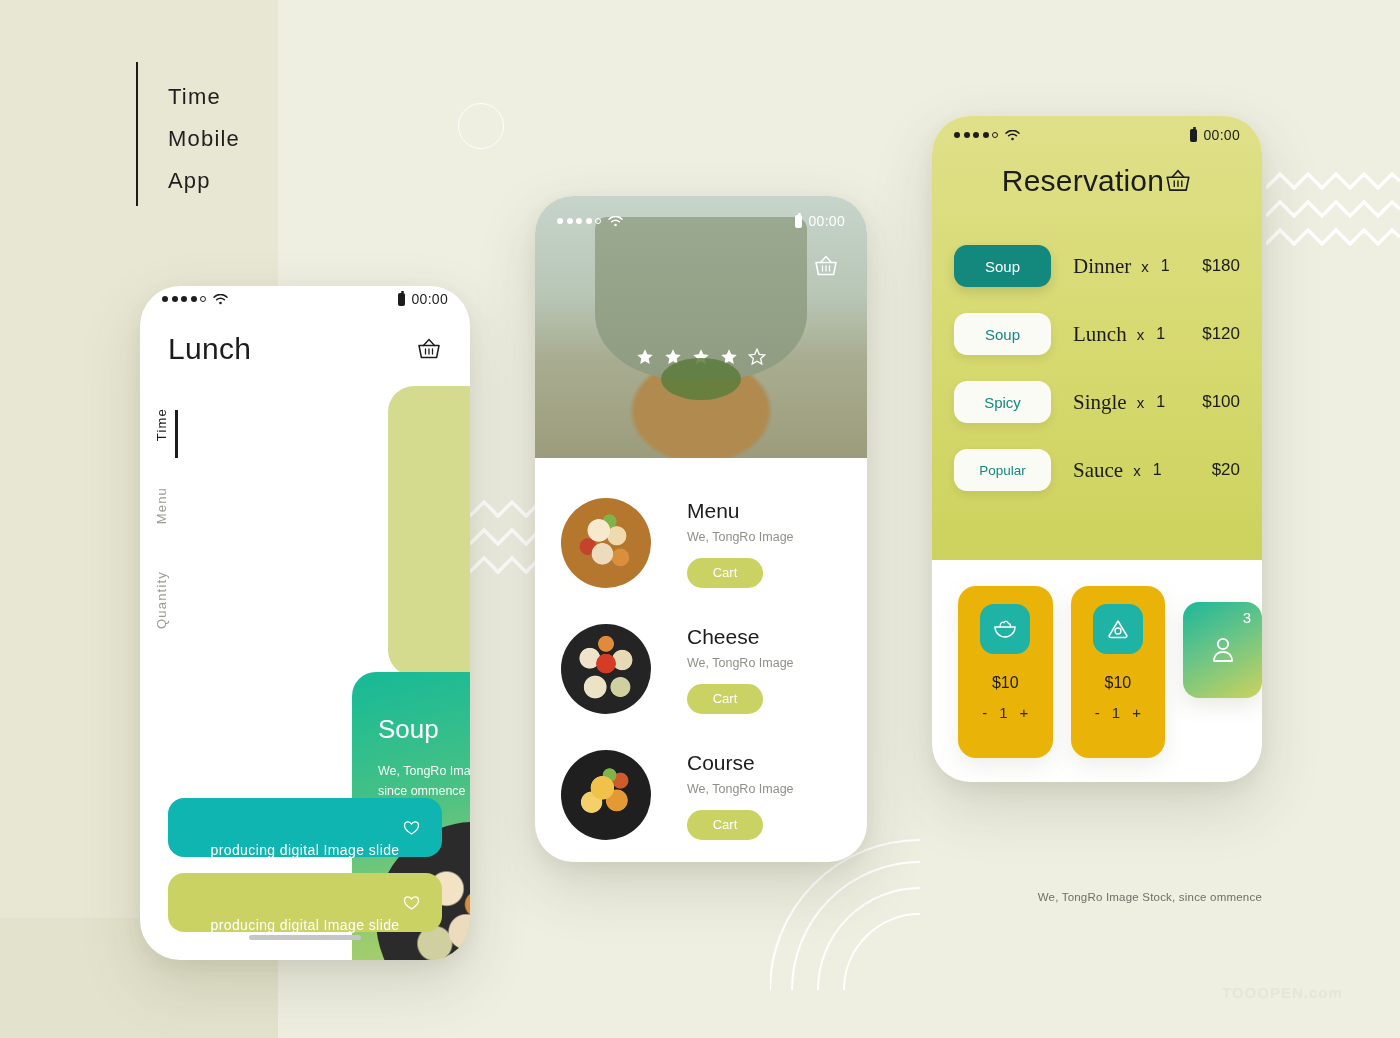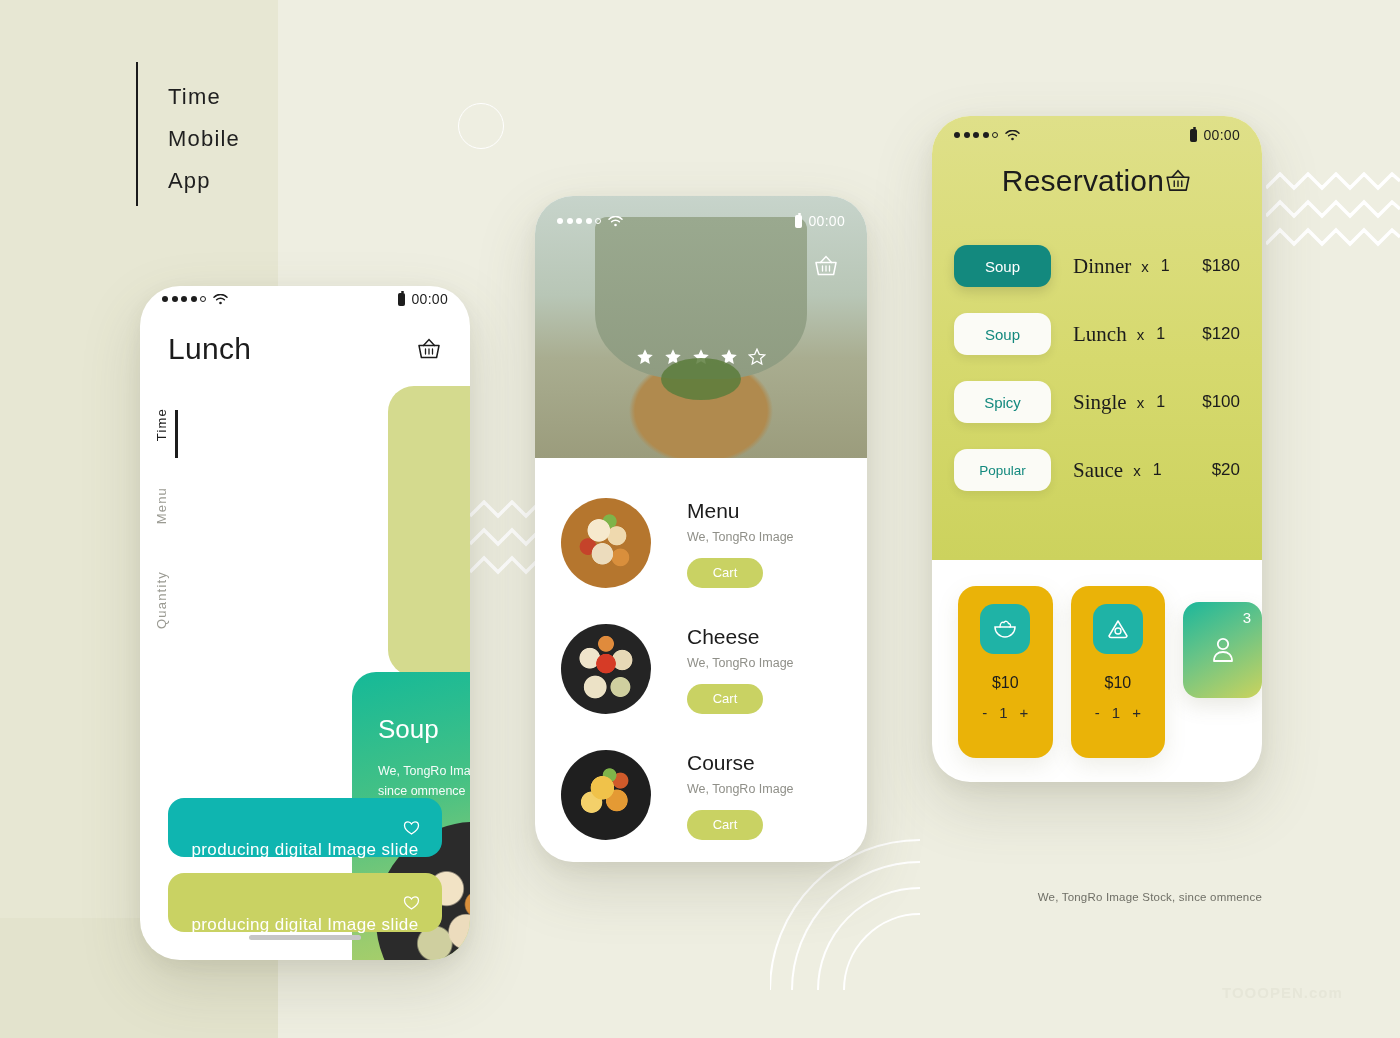--- a/index.html
+++ b/index.html
@@ -136,21 +136,21 @@
       radial-gradient(circle at 78% 78%, #e07b3a 0 6%, transparent 7%),
       radial-gradient(circle at 50% 50%, #2b2b2b 0 96%, transparent 97%);
   }
 
   .p1-popular { padding:18px 28px 0 28px; }
   .sec-title { font-size:20px; color:#1c1c1c; }
   .pop-btn {
     margin-top:16px; height:59px; border-radius:16px;
     display:flex; align-items:center; justify-content:center; position:relative;
   }
-  .pop-btn span.lbl { font-size:17px; color:#ffffff; letter-spacing:.4px;margin-top:44px; }
+  .pop-btn span.lbl { font-size:14px; color:#ffffff; letter-spacing:.4px;margin-top:44px; }
   .pop-btn .heart { position:absolute; right:22px; top:50%; transform:translateY(-50%); }
   .home-ind {
     position:absolute; left:50%; transform:translateX(-50%); bottom:20px;
     width:112px; height:5px; border-radius:3px; background:#c6c6c6;
   }
 
   
   #phone2 {
     left:535px; top:196px; width:332px; height:666px; border-radius:38px;
   }

